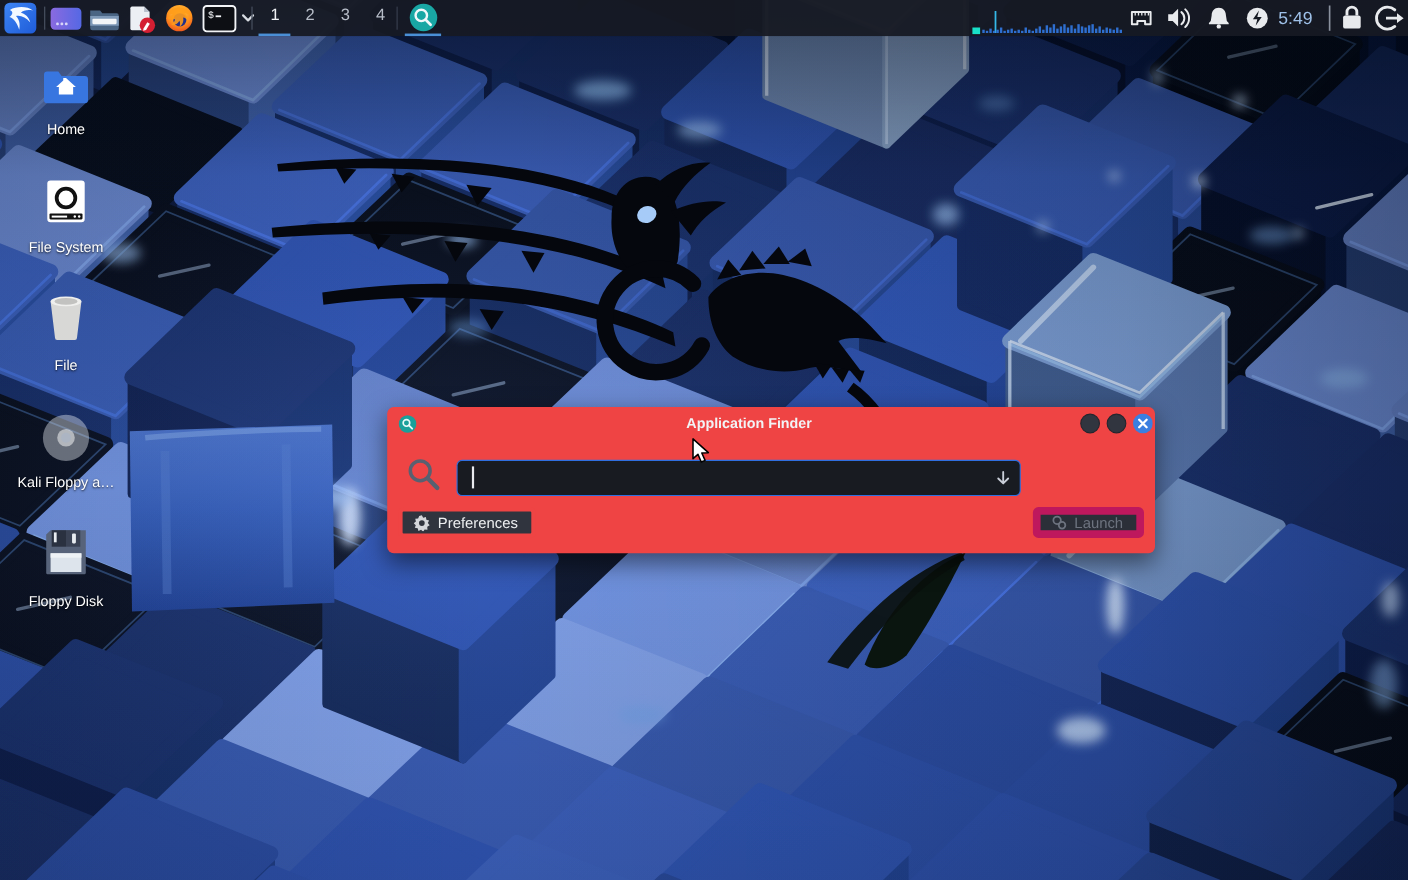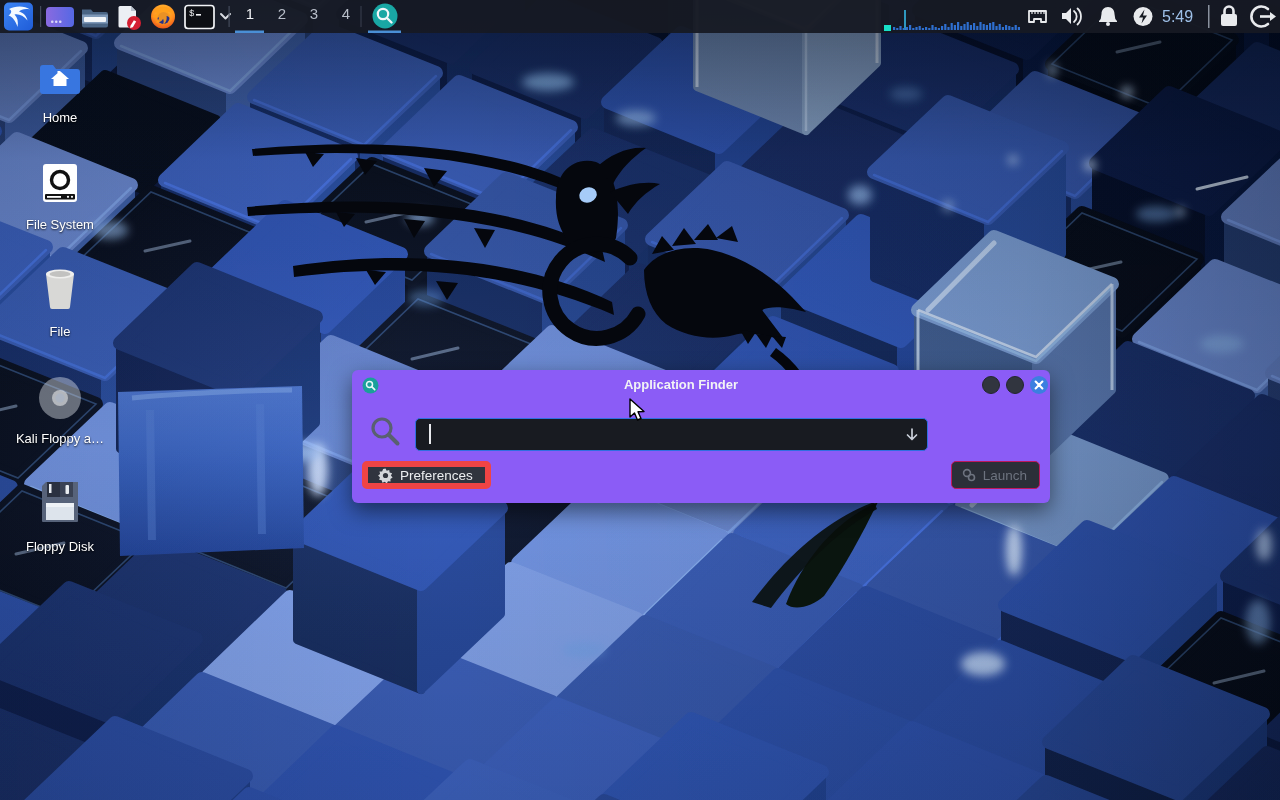--- a/index.html
+++ b/index.html
@@ -4,31 +4,31 @@
 *{margin:0;padding:0;box-sizing:border-box}
 html,body{width:1280px;height:800px;overflow:hidden;background:#1a2644;font-family:"Liberation Sans",sans-serif}
 #stage{position:absolute;inset:0;width:1280px;height:800px}
 #wp{position:absolute;left:0;top:0;filter:saturate(1.18) brightness(1.01)}
 #panel{position:absolute;left:0;top:0;width:1280px;height:33px}
 #panel svg{position:absolute;left:0;top:0}
 .wsnum{position:absolute;top:5px;width:26px;text-align:center;font-size:15px;color:#b7bdc8}
 .dico{position:absolute;left:12px;width:96px;height:100px;text-align:right}
 .dico svg{position:absolute;left:50%;transform:translateX(-50%);top:2px}
 .dlabel{position:absolute;left:50%;transform:translateX(-50%);white-space:nowrap;font-size:13px;color:#ffffff;text-shadow:0 1px 2px rgba(0,0,0,0.85)}
-#dlg{position:absolute;left:352px;top:370px;width:698px;height:133px;background:#8b5cf6;border-radius:6px;box-shadow:0 8px 22px rgba(0,0,0,0.5)}
+#dlg{position:absolute;left:352px;top:370px;width:698px;height:133px;background:#ef4444;border-radius:6px;box-shadow:0 8px 22px rgba(0,0,0,0.5)}
 #dtitle{position:absolute;top:7px;left:0;right:40px;text-align:center;font-size:13px;font-weight:bold;color:#f2f3f5}
 #dtlicon{position:absolute;left:10px;top:7px}
 .wbtn{position:absolute;top:6px;width:18px;height:18px;border-radius:50%;background:#31353f;border:1px solid #23262e}
 .wbtn.close{border:none;background:none}
 #dmag{position:absolute;left:16px;top:44px}
 #dinput{position:absolute;left:63px;top:48px;width:513px;height:33px;background:#181b21;border:1.5px solid #2f6fe0;border-radius:5px}
 #caret{position:absolute;left:13px;top:5px;width:1.5px;height:20px;background:#e8eaee}
 #darrow{position:absolute;right:7px;top:8px}
-#prefbtn{position:absolute;left:10px;top:91px;height:28px;padding:0 12px 0 10px;background:#30343e;border:6px solid #ef4444;border-radius:5px;display:flex;align-items:center;gap:7px;color:#eceef0;font-size:13.5px}
-#launchbtn{position:absolute;right:10px;top:91px;height:28px;padding:0 12px 0 10px;background:#2b2f38;border:1px solid #be185d;border-radius:5px;display:flex;align-items:center;gap:7px;color:#6d737f;font-size:13.5px}
+#prefbtn{position:absolute;left:10px;top:91px;height:28px;padding:0 12px 0 10px;background:#30343e;border:4px solid #ef4444;border-radius:5px;display:flex;align-items:center;gap:7px;color:#eceef0;font-size:13.5px}
+#launchbtn{position:absolute;right:10px;top:91px;height:28px;padding:0 12px 0 10px;background:#2b2f38;border:7px solid #be185d;border-radius:5px;display:flex;align-items:center;gap:7px;color:#6d737f;font-size:13.5px}
 #cursor{position:absolute;left:628px;top:398px}
 </style></head>
 <body>
 <div id="stage">
 <svg id="wp" width="1280" height="800" viewBox="0 0 1280 800">
 <defs>
 <filter id="blur5" x="-150%" y="-150%" width="400%" height="400%">
           <feGaussianBlur stdDeviation="5"></feGaussianBlur>
         </filter>
 <linearGradient id="vgn" x1="0" y1="0" x2="0" y2="1">

